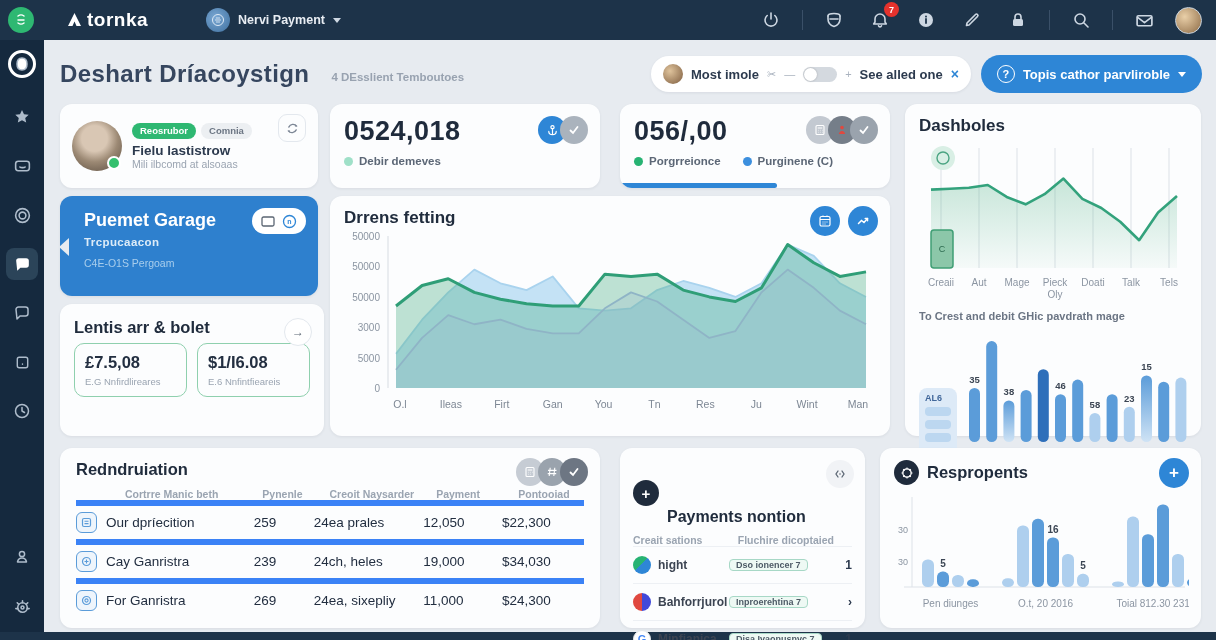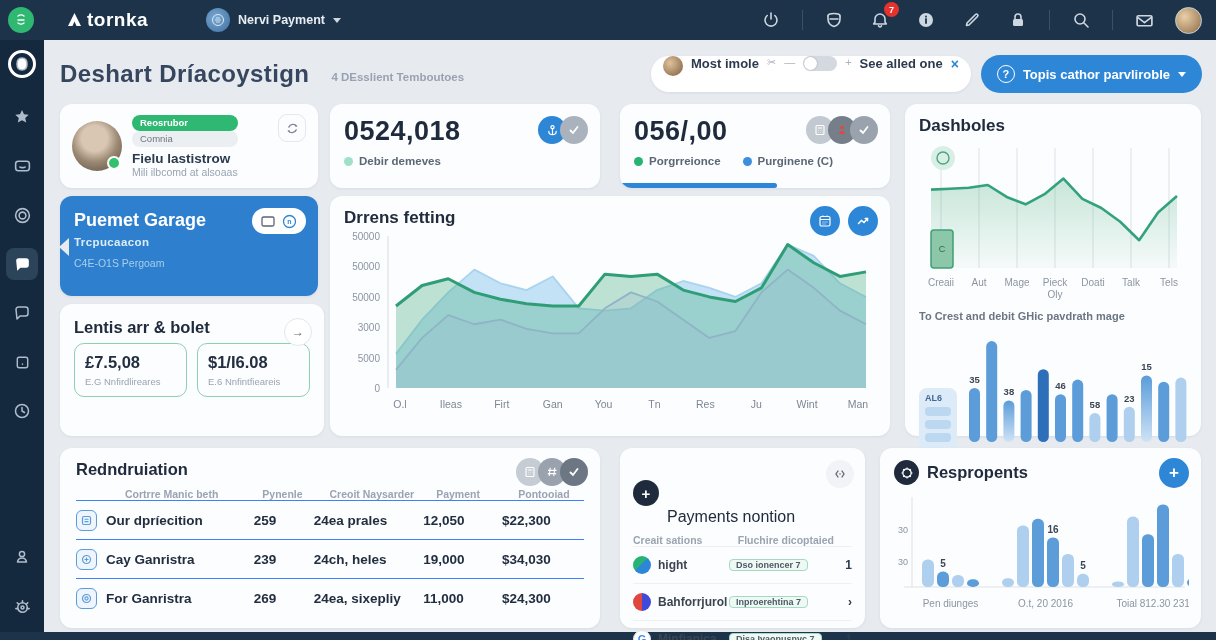--- a/index.html
+++ b/index.html
@@ -29,58 +29,58 @@
   .side-item.active { background:#2b4459; }
   .side-spacer { flex:1; }
   .main { position:relative; flex:1; background:#e7ebf0; border-top-left-radius:14px; }
   .bottombar { height:8px; background:#1d3349; }
 
   
   .page-header { position:absolute; left:16px; right:14px; top:12px; height:44px; display:flex; align-items:center; }
   .pg-title { font-size:24px; font-weight:700; color:#36465f; letter-spacing:.4px; }
   .pg-sub { font-size:11.5px; color:#98a2b0; font-weight:600; margin-left:22px; margin-top:6px; }
   .hdr-right { margin-left:auto; display:flex; align-items:center; gap:10px; }
-  .pill { background:#fff; border-radius:20px; height:36px; display:flex; align-items:flex-start; gap:8px; padding:0 12px; box-shadow:0 1px 3px rgba(30,40,60,.08); }
+  .pill { background:#fff; border-radius:20px; height:36px; display:flex; align-items:center; gap:8px; padding:0 12px; box-shadow:0 1px 3px rgba(30,40,60,.08); }
   .pill .avatar-xs { width:20px; height:20px; border-radius:50%; background:radial-gradient(circle at 35% 35%, #dfc39c, #7d5c3e); }
   .pill-label { font-size:13px; font-weight:700; color:#2c3a4e; }
   .pill-dim { color:#aab3bf; font-size:11px; }
   .toggle { width:34px; height:15px; border-radius:8px; background:#d4d9df; position:relative; cursor:pointer; }
   .toggle::after { content:""; position:absolute; left:1px; top:1px; width:13px; height:13px; background:#fff; border-radius:50%; box-shadow:0 0 2px rgba(0,0,0,.25); }
   .pill-x { color:#2e86d6; font-size:14px; font-weight:700; cursor:pointer; }
   .btn-primary { background:#2e86d6; color:#fff; border:none; height:38px; border-radius:20px; padding:0 16px; font-size:13px; font-weight:700; display:flex; align-items:center; gap:8px; cursor:pointer; font-family:"Liberation Sans",sans-serif; }
   .q-circle { width:18px; height:18px; border-radius:50%; border:1.6px solid #fff; display:flex; align-items:center; justify-content:center; font-size:11px; }
   .chev-w { width:0; height:0; border-left:4px solid transparent; border-right:4px solid transparent; border-top:5px solid #fff; }
 
   
   .card { position:absolute; background:#fcfdfe; border-radius:12px; box-shadow:0 1px 3px rgba(30,40,60,.07); }
 
   
   .profile { left:16px; top:64px; width:258px; height:84px; display:flex; align-items:center; padding:0 12px; gap:10px; }
   .photo { width:50px; height:50px; border-radius:50%; background:radial-gradient(circle at 45% 35%, #d9c7b4 0 30%, #9c8974 55%, #55483c); position:relative; flex:none; }
   .photo::after { content:""; position:absolute; right:1px; bottom:1px; width:10px; height:10px; border-radius:50%; background:#35c06e; border:2px solid #fff; }
-  .p-badges { display:flex; margin-bottom:4px;flex-direction:column; }
+  .p-badges { display:flex; gap:5px; margin-bottom:4px; }
   .b-green { background:#2eb872; color:#fff; font-size:9.5px; font-weight:700; border-radius:9px; padding:2.5px 8px; }
-  .b-gray { background:#eceff2; color:#6c7684; font-size:9.5px; font-weight:400; border-radius:9px; padding:2.5px 8px; }
+  .b-gray { background:#eceff2; color:#6c7684; font-size:9.5px; font-weight:700; border-radius:9px; padding:2.5px 8px; }
   .p-name { font-size:13.5px; font-weight:700; color:#2c3a4e; }
   .p-sub { font-size:10.5px; color:#9aa4b1; margin-top:0; }
   .icon-btn { width:28px; height:28px; border-radius:9px; border:1px solid #e3e8ee; display:flex; align-items:center; justify-content:center; color:#7c8染695; cursor:pointer; align-self:flex-start; margin-top:10px; margin-left:auto; color:#7c8695; font-size:13px; }
 
   
   .stat1 { left:286px; top:64px; width:270px; height:84px; padding:12px 14px; }
   .stat2 { left:576px; top:64px; width:270px; height:84px; padding:12px 14px; overflow:hidden; }
   .stat-val { font-size:27px; font-weight:800; color:#1f2b3c; letter-spacing:.5px; }
   .stat-row { display:flex; align-items:center; gap:6px; margin-top:8px; }
   .dot { width:9px; height:9px; border-radius:50%; }
   .stat-lab { font-size:11.5px; color:#5c6776; font-weight:600; }
   .stat-icons { position:absolute; top:12px; right:12px; display:flex; }
   .ci { width:28px; height:28px; border-radius:50%; display:flex; align-items:center; justify-content:center; margin-left:-6px; }
   .progress { position:absolute; left:0; bottom:0; height:5px; width:58%; background:#2e86d6; border-radius:0 3px 3px 0; }
 
   
-  .garage { left:16px; top:156px; width:258px; height:100px; background:#2e80ce; padding:14px 14px; }
+  .garage { left:16px; top:156px; width:258px; height:100px; background:#2e80ce; padding:14px 24px; }
   .garage::before { content:""; position:absolute; left:-1px; top:42px; border-top:9px solid transparent; border-bottom:9px solid transparent; border-left:10px solid #e7ebf0; transform:scaleX(-1); }
   .g-title { color:#fff; font-size:18px; font-weight:800; }
   .g-sub { color:#dcebf8; font-size:11.5px; font-weight:700; margin-top:5px; letter-spacing:.4px; }
   .g-meta { color:#a8cdec; font-size:10.5px; margin-top:9px; }
   .g-pill { position:absolute; top:12px; right:12px; background:#fff; border-radius:14px; height:26px; padding:0 9px; display:flex; align-items:center; gap:7px; }
 
   
   .lentis { left:16px; top:264px; width:264px; height:132px; padding:14px; }
   .l-title { font-size:16.5px; font-weight:800; color:#202c3d; }
   .l-boxes { display:flex; gap:10px; margin-top:6px; }
@@ -104,29 +104,29 @@
   .mini-panel { width:44px; height:92px; background:#ddeaf7; border-radius:8px; padding:5px 6px; font-size:9px; color:#41679a; font-weight:700; display:flex; flex-direction:column; }
   .mini-chip { background:#bcd7f0; border-radius:4px; height:9px; margin-top:4px; }
   .mini-foot { margin-top:auto; font-weight:400; font-size:8px; color:#6d87a8; }
 
   
   .tablecard { left:16px; top:408px; width:540px; height:180px; padding:12px 16px; }
   .t-title { font-size:16.5px; font-weight:800; color:#202c3d; }
   .t-icons { position:absolute; top:10px; right:12px; display:flex; }
   .t-head, .t-row { display:grid; grid-template-columns: 30px 1.35fr .55fr 1fr .72fr .75fr; align-items:center; }
   .t-head { margin-top:9px; font-size:10.5px; color:#9aa4b1; font-weight:600;gap:19px; }
-  .t-row { height:39px; border-top:1px solid #3b82f6; font-size:13.5px; font-weight:700; color:#222e40; }
+  .t-row { height:39px; border-top:6px solid #3b82f6; font-size:13.5px; font-weight:400; color:#222e40; }
   .t-row:first-of-type { border-top:none; }
   .row-ico { width:21px; height:21px; border-radius:6px; border:1.6px solid #5b9cd9; background:#eef5fc; display:flex; align-items:center; justify-content:center; }
 
   
   .paycard { left:576px; top:408px; width:245px; height:180px; padding:12px 13px; }
   .pay-head { display:flex; align-items:center; gap:8px; }
   .plus-circle { width:26px; height:26px; border-radius:50%; background:#1f2b3c; color:#fff; font-size:15px; font-weight:700; display:flex; align-items:center; justify-content:center; }
-  .pay-title { font-size:16px; font-weight:400; color:#202c3d;margin-top:48px; }
+  .pay-title { font-size:16px; font-weight:700; color:#202c3d;margin-top:48px; }
   .pay-cols { display:flex; justify-content:space-between; font-size:10.5px; color:#9aa4b1; font-weight:600; margin-top:8px; padding-right:18px; }
   .pay-row { display:flex; align-items:center; gap:7px; height:37px; border-top:1px solid #edf0f4; }
   .pay-row:first-of-type { border-top:none; }
   .pr-ico { width:18px; height:18px; border-radius:50%; flex:none; display:flex; align-items:center; justify-content:center; font-size:11px; font-weight:800; }
   .pr-name { font-size:12px; font-weight:600; color:#3c4452; width:64px; }
   .pr-badge { border:1px solid #a7d8c6; background:#eef9f4; color:#4d5a66; font-size:9px; font-weight:600; border-radius:4px; padding:0 6px; white-space:nowrap; }
   .pr-val { margin-left:auto; font-size:12px; font-weight:800; color:#2c3a4e; }
   .paycard .circle-btn { position:absolute; top:12px; right:11px; background:#f1f3f6; border:none; }
 
   

